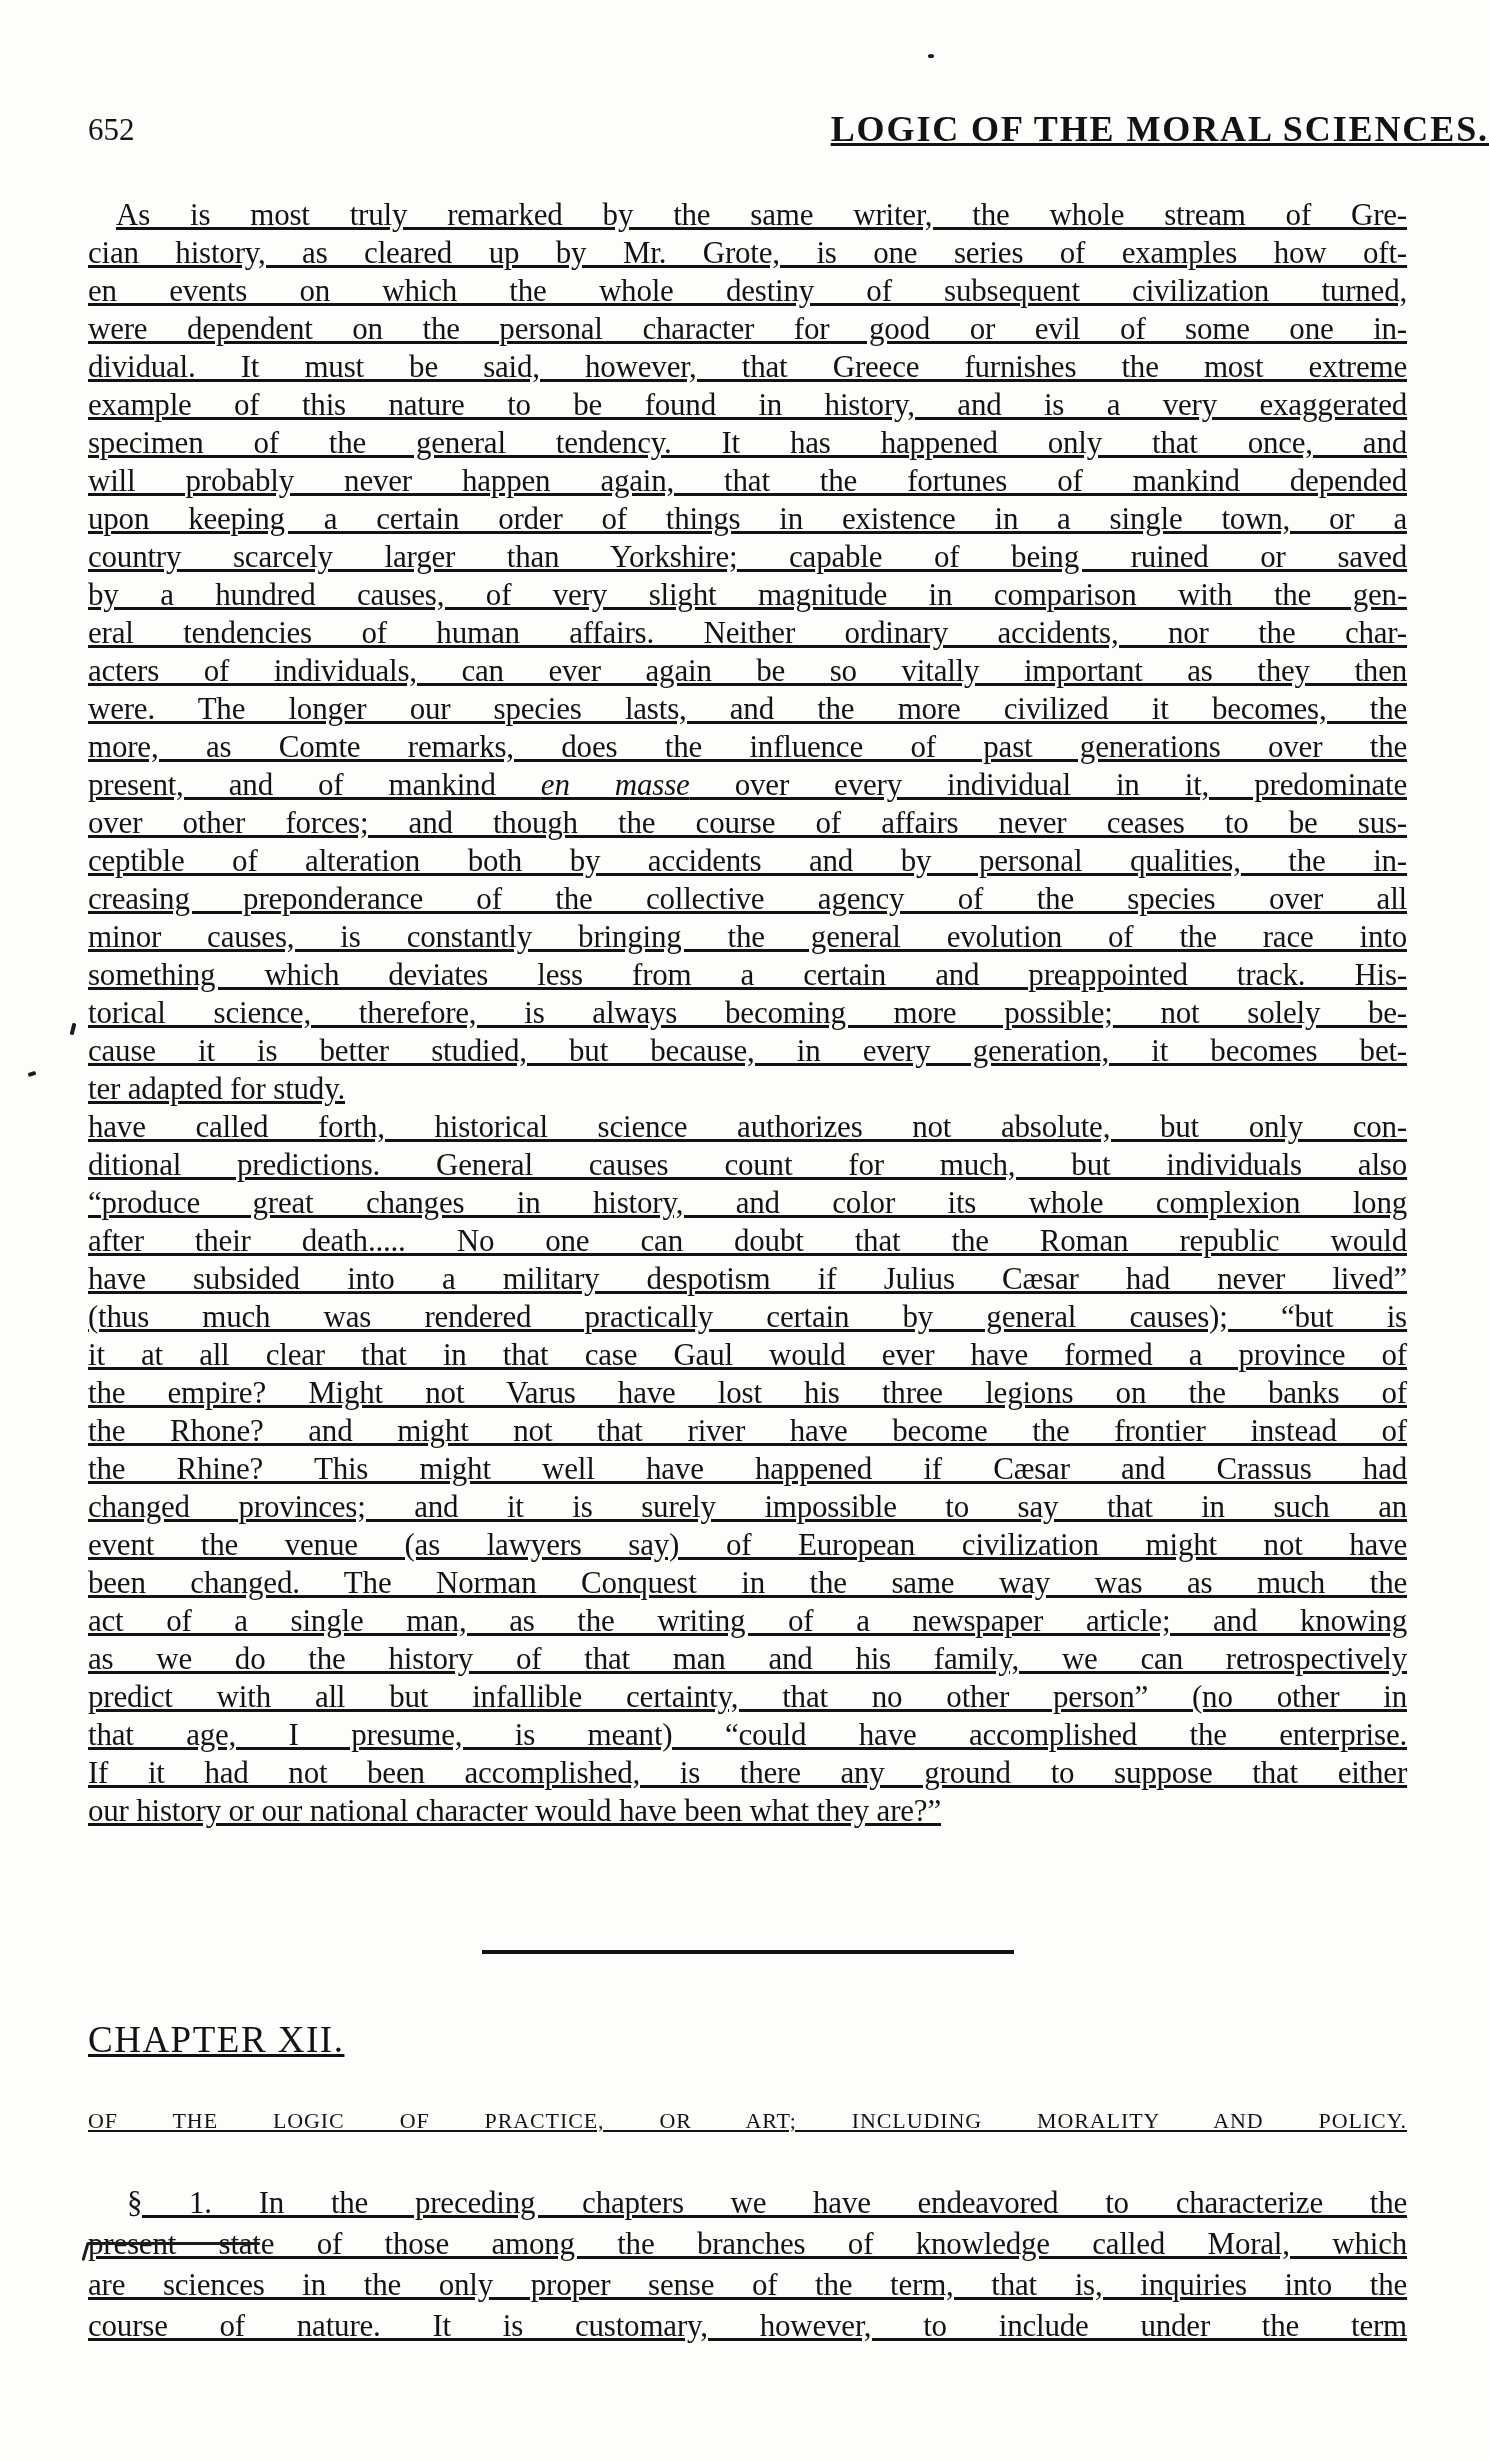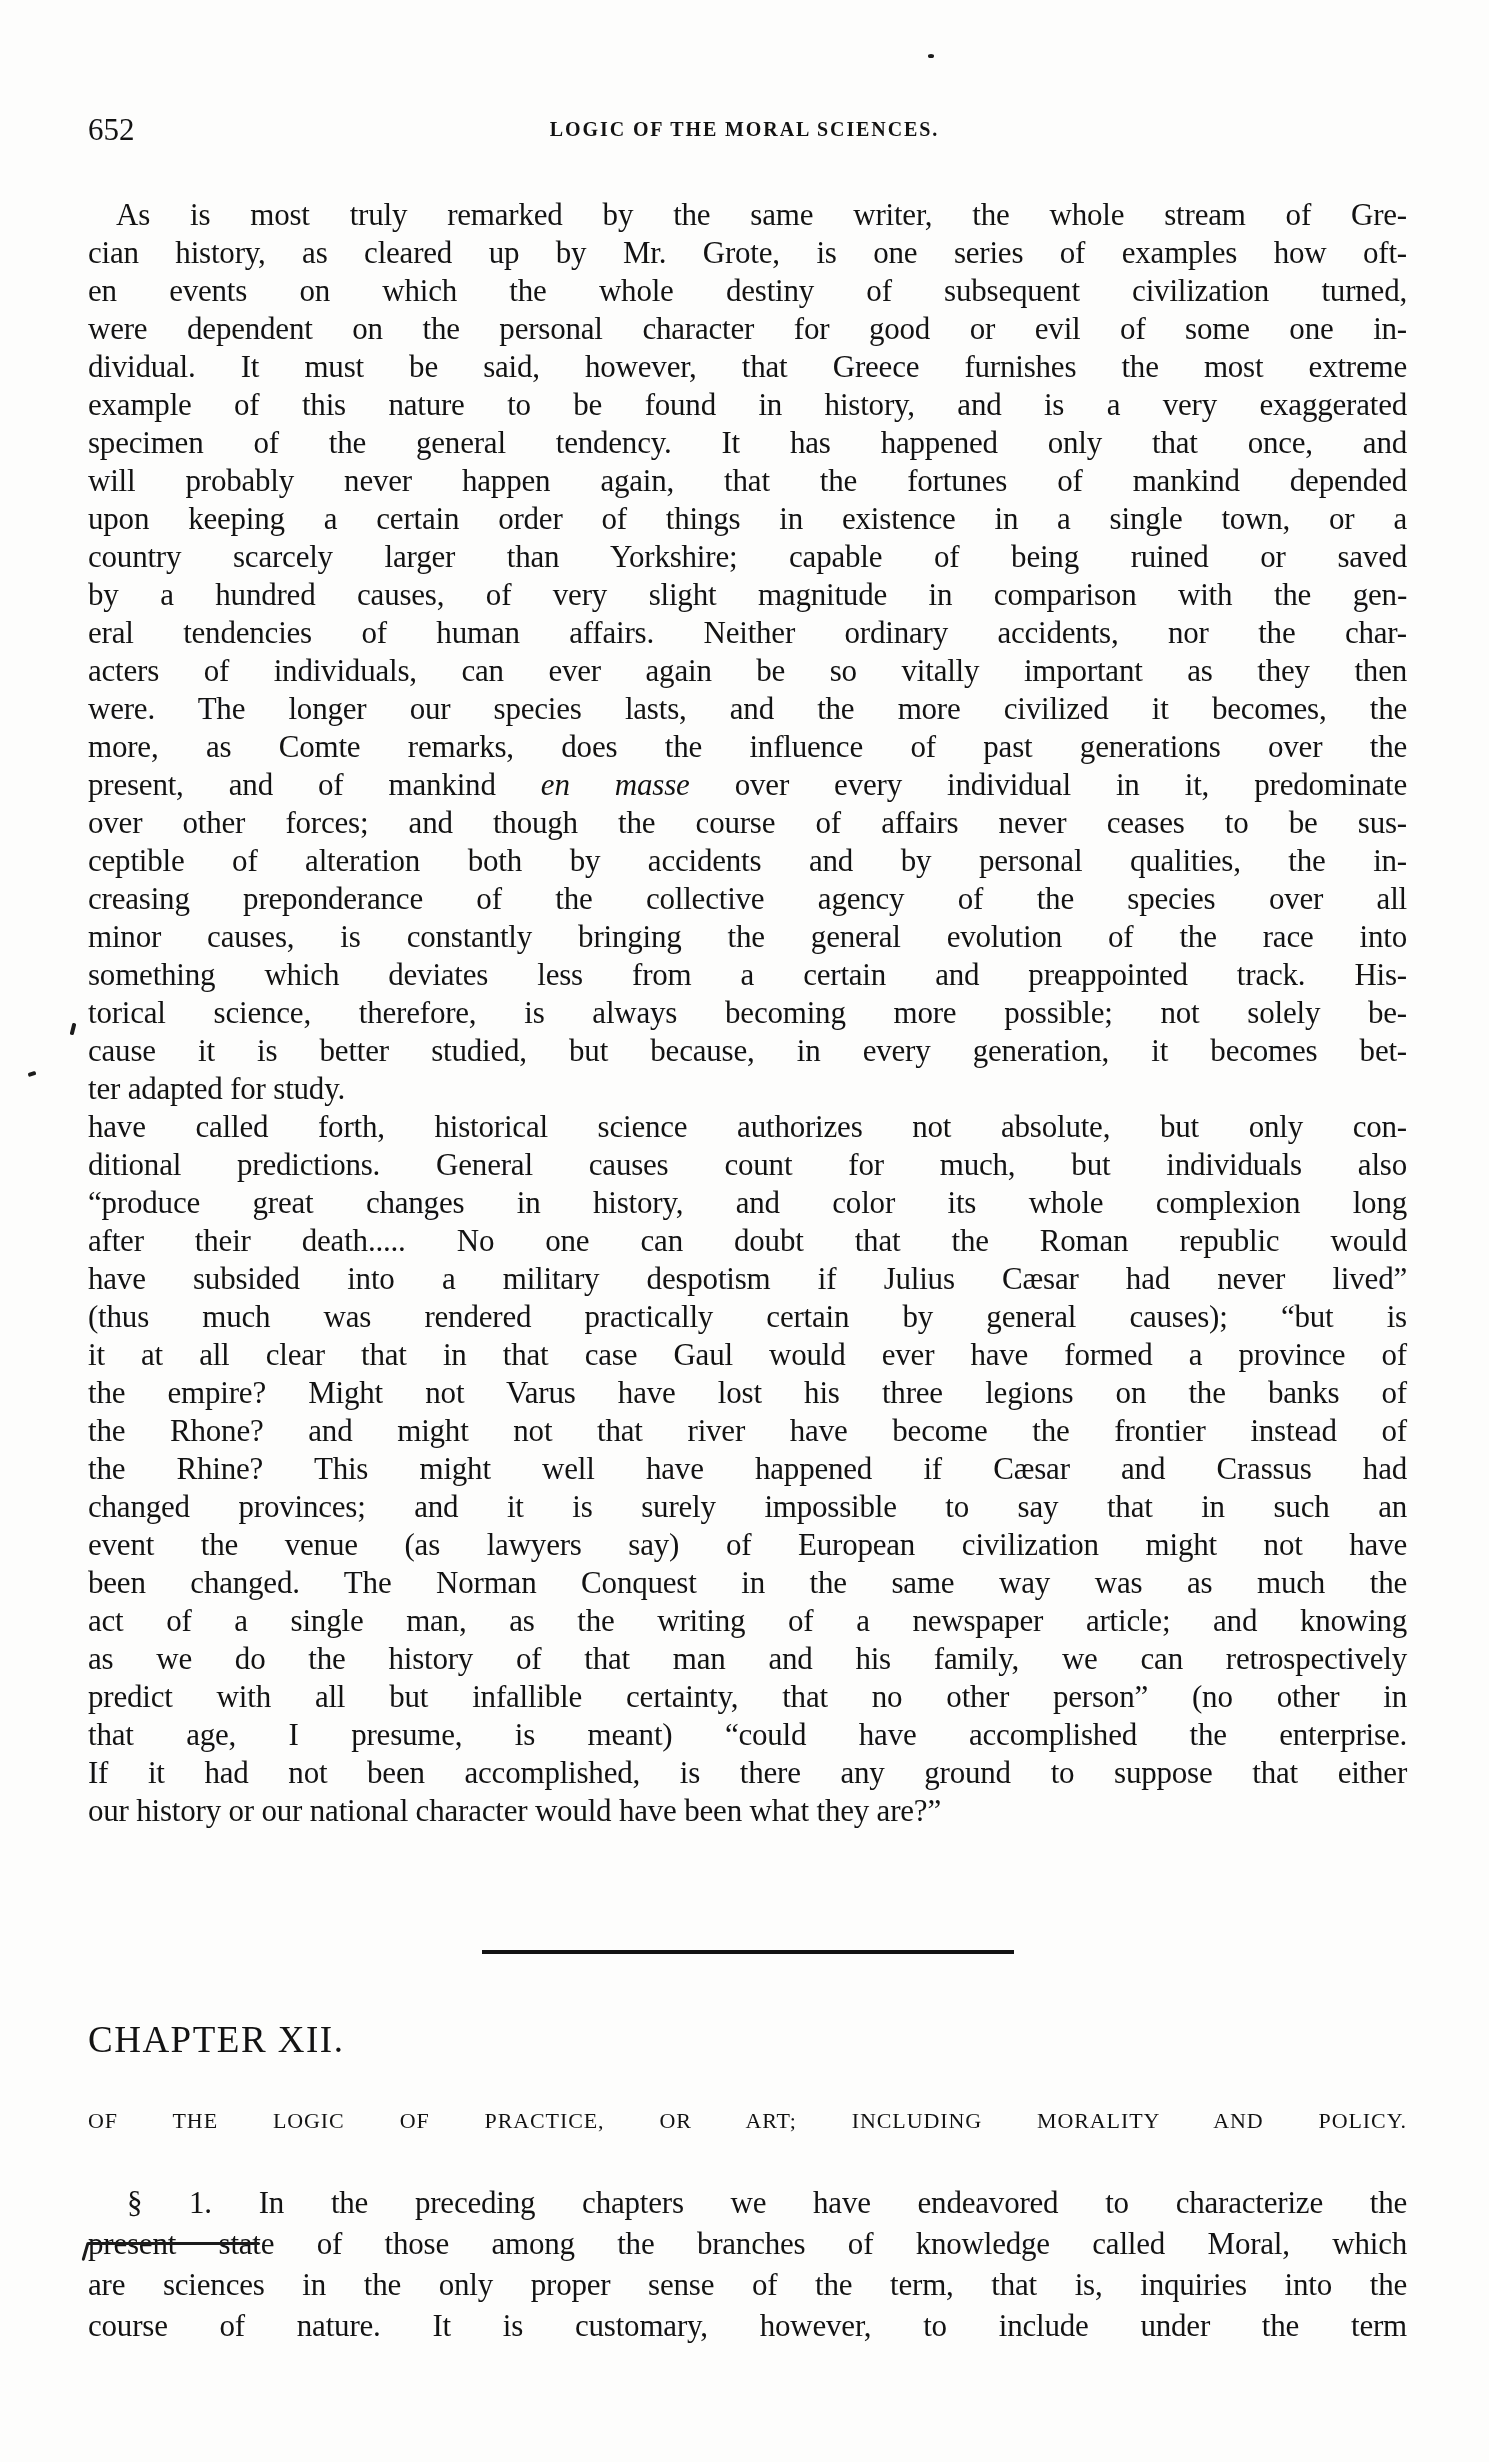--- a/index.html
+++ b/index.html
@@ -4,30 +4,31 @@
 <style>
   html, body { margin: 0; padding: 0; background: #ffffff; }
   .page {
     position: relative;
     width: 1489px;
     height: 2462px;
     background: #fdfdfc;
     color: #131313;
     font-family: "Liberation Serif", "DejaVu Serif", serif;
     overflow: hidden;
+    text-decoration: underline;
   }
   
   .running-head { position: relative; height: 42px; padding-top: 111px; }
   .pagenum {
     position: absolute; left: 88px; top: 111px;
     font-size: 31px; line-height: 37px;
   }
   .running-title {
-    display: block; text-align: center;
-    font-size: 20px; line-height: 37px;
+    display: block; text-align: right;
+    font-size: 36px; line-height: 37px;
     font-weight: bold; letter-spacing: 1.9px;
   }
   
   .text-block { margin: 43px 82px 0 88px; }
   .line {
     font-size: 31px; line-height: 38px;
     letter-spacing: -0.2px;
     text-align: justify; text-align-last: justify;
   }
   .line.flush { text-align-last: left; }

